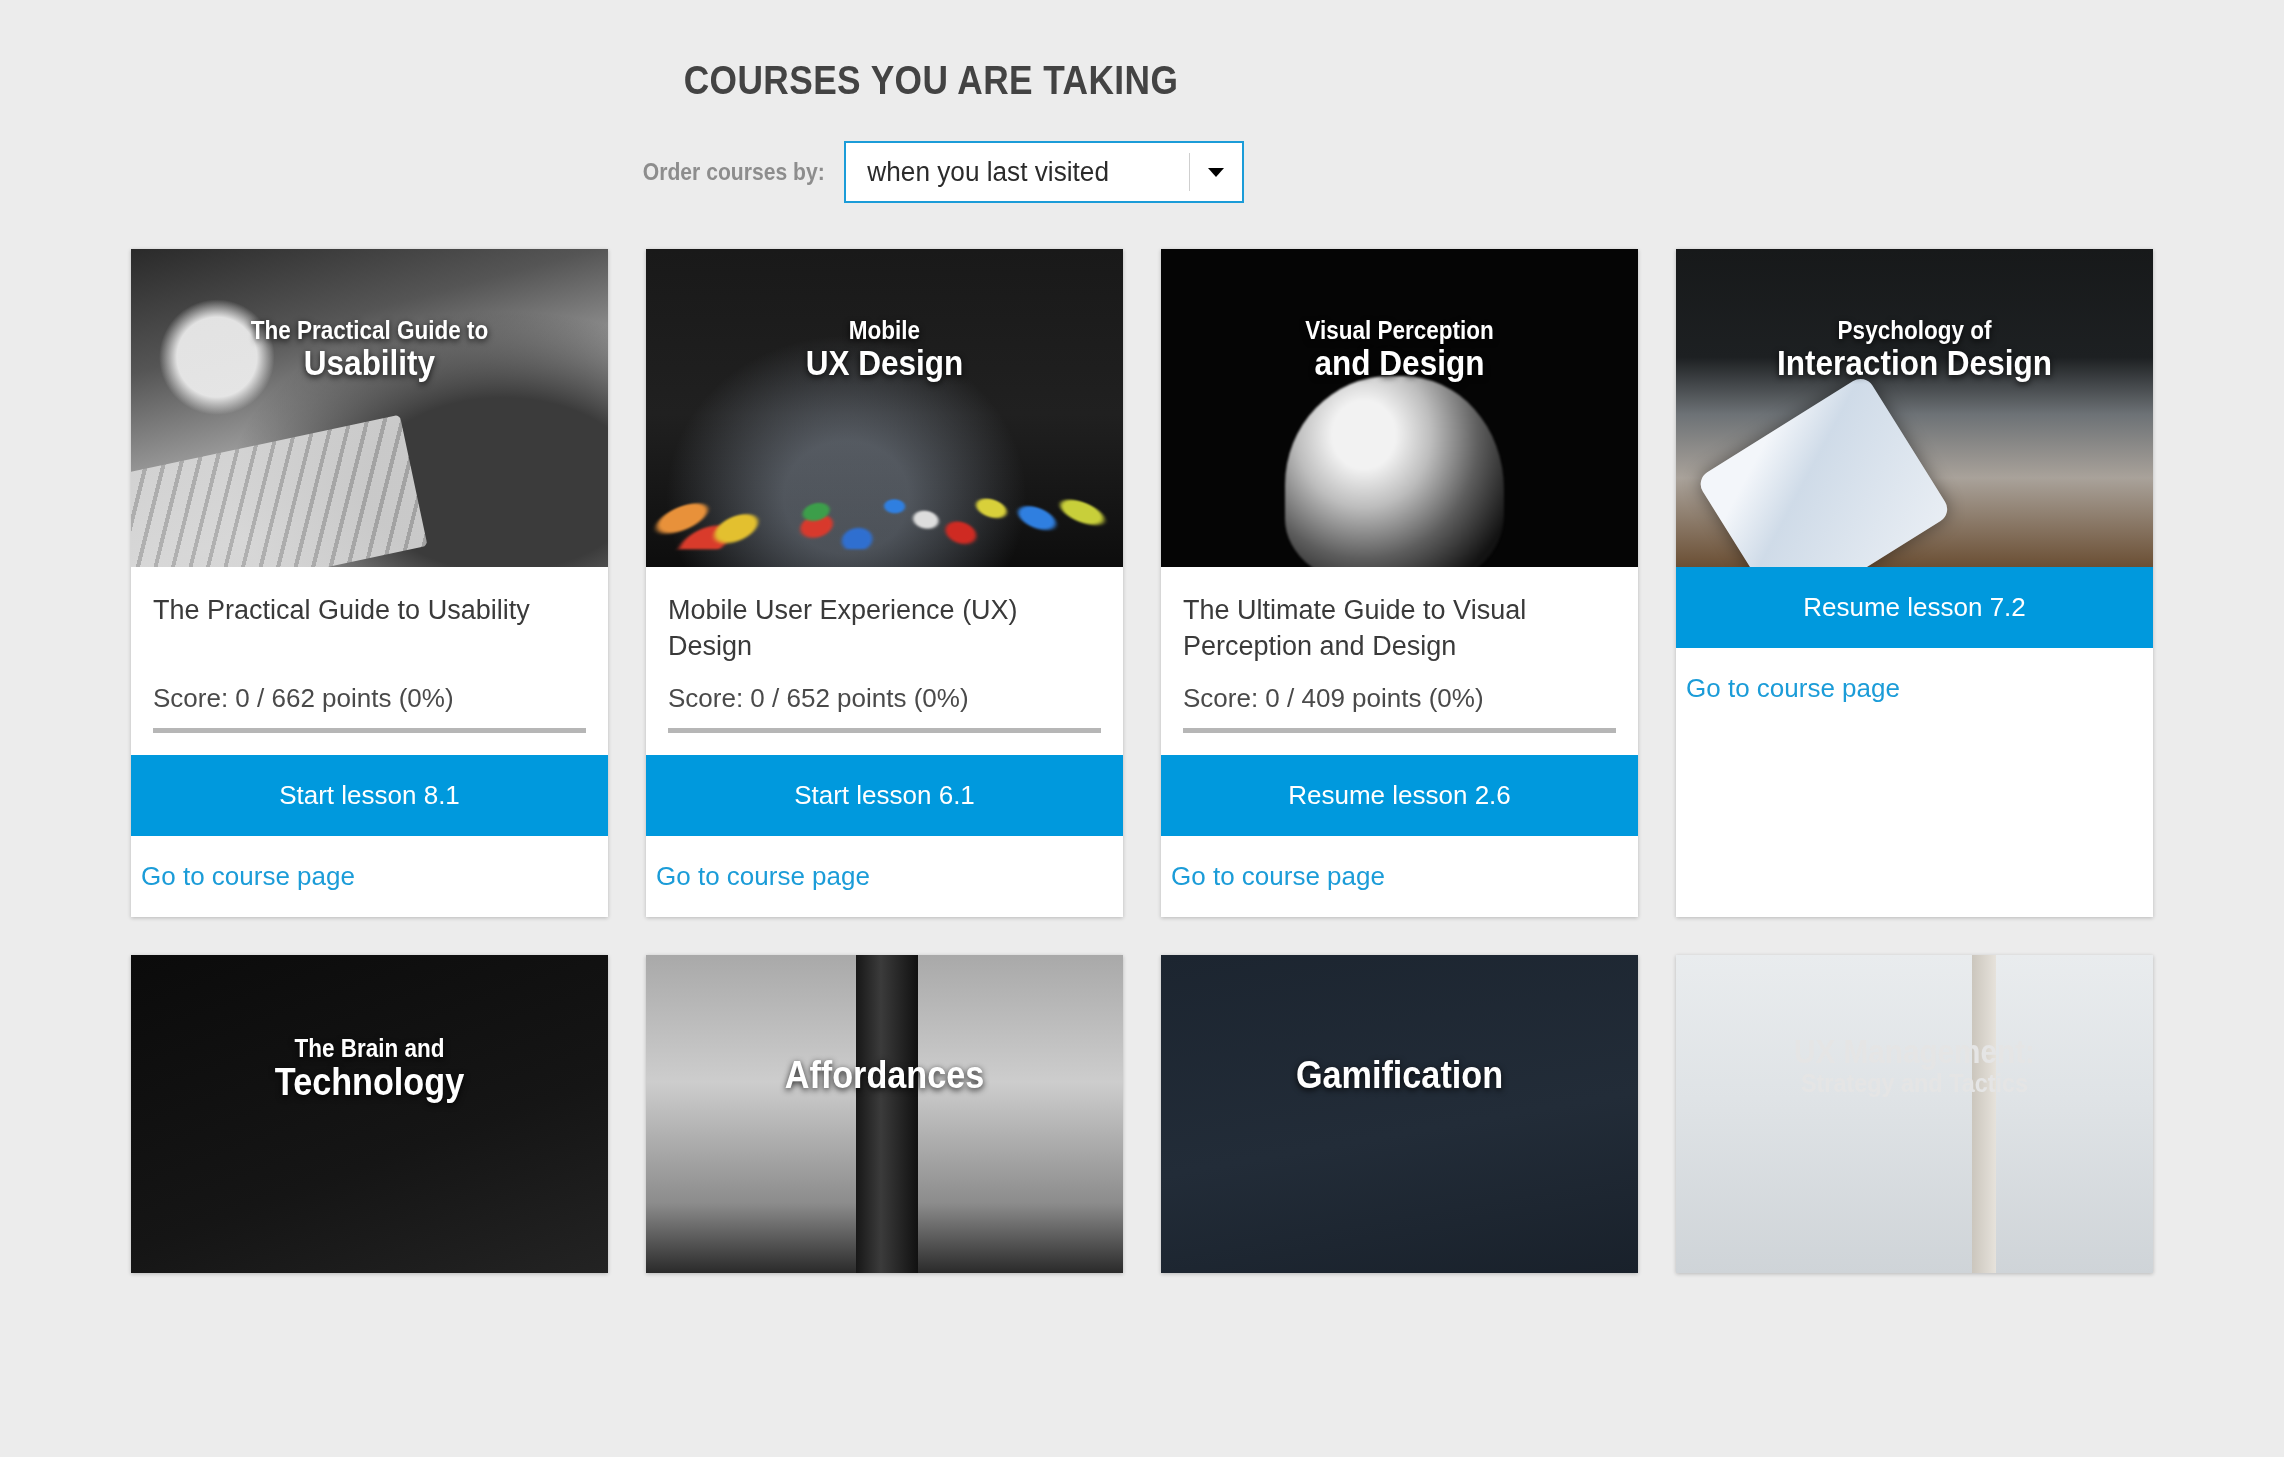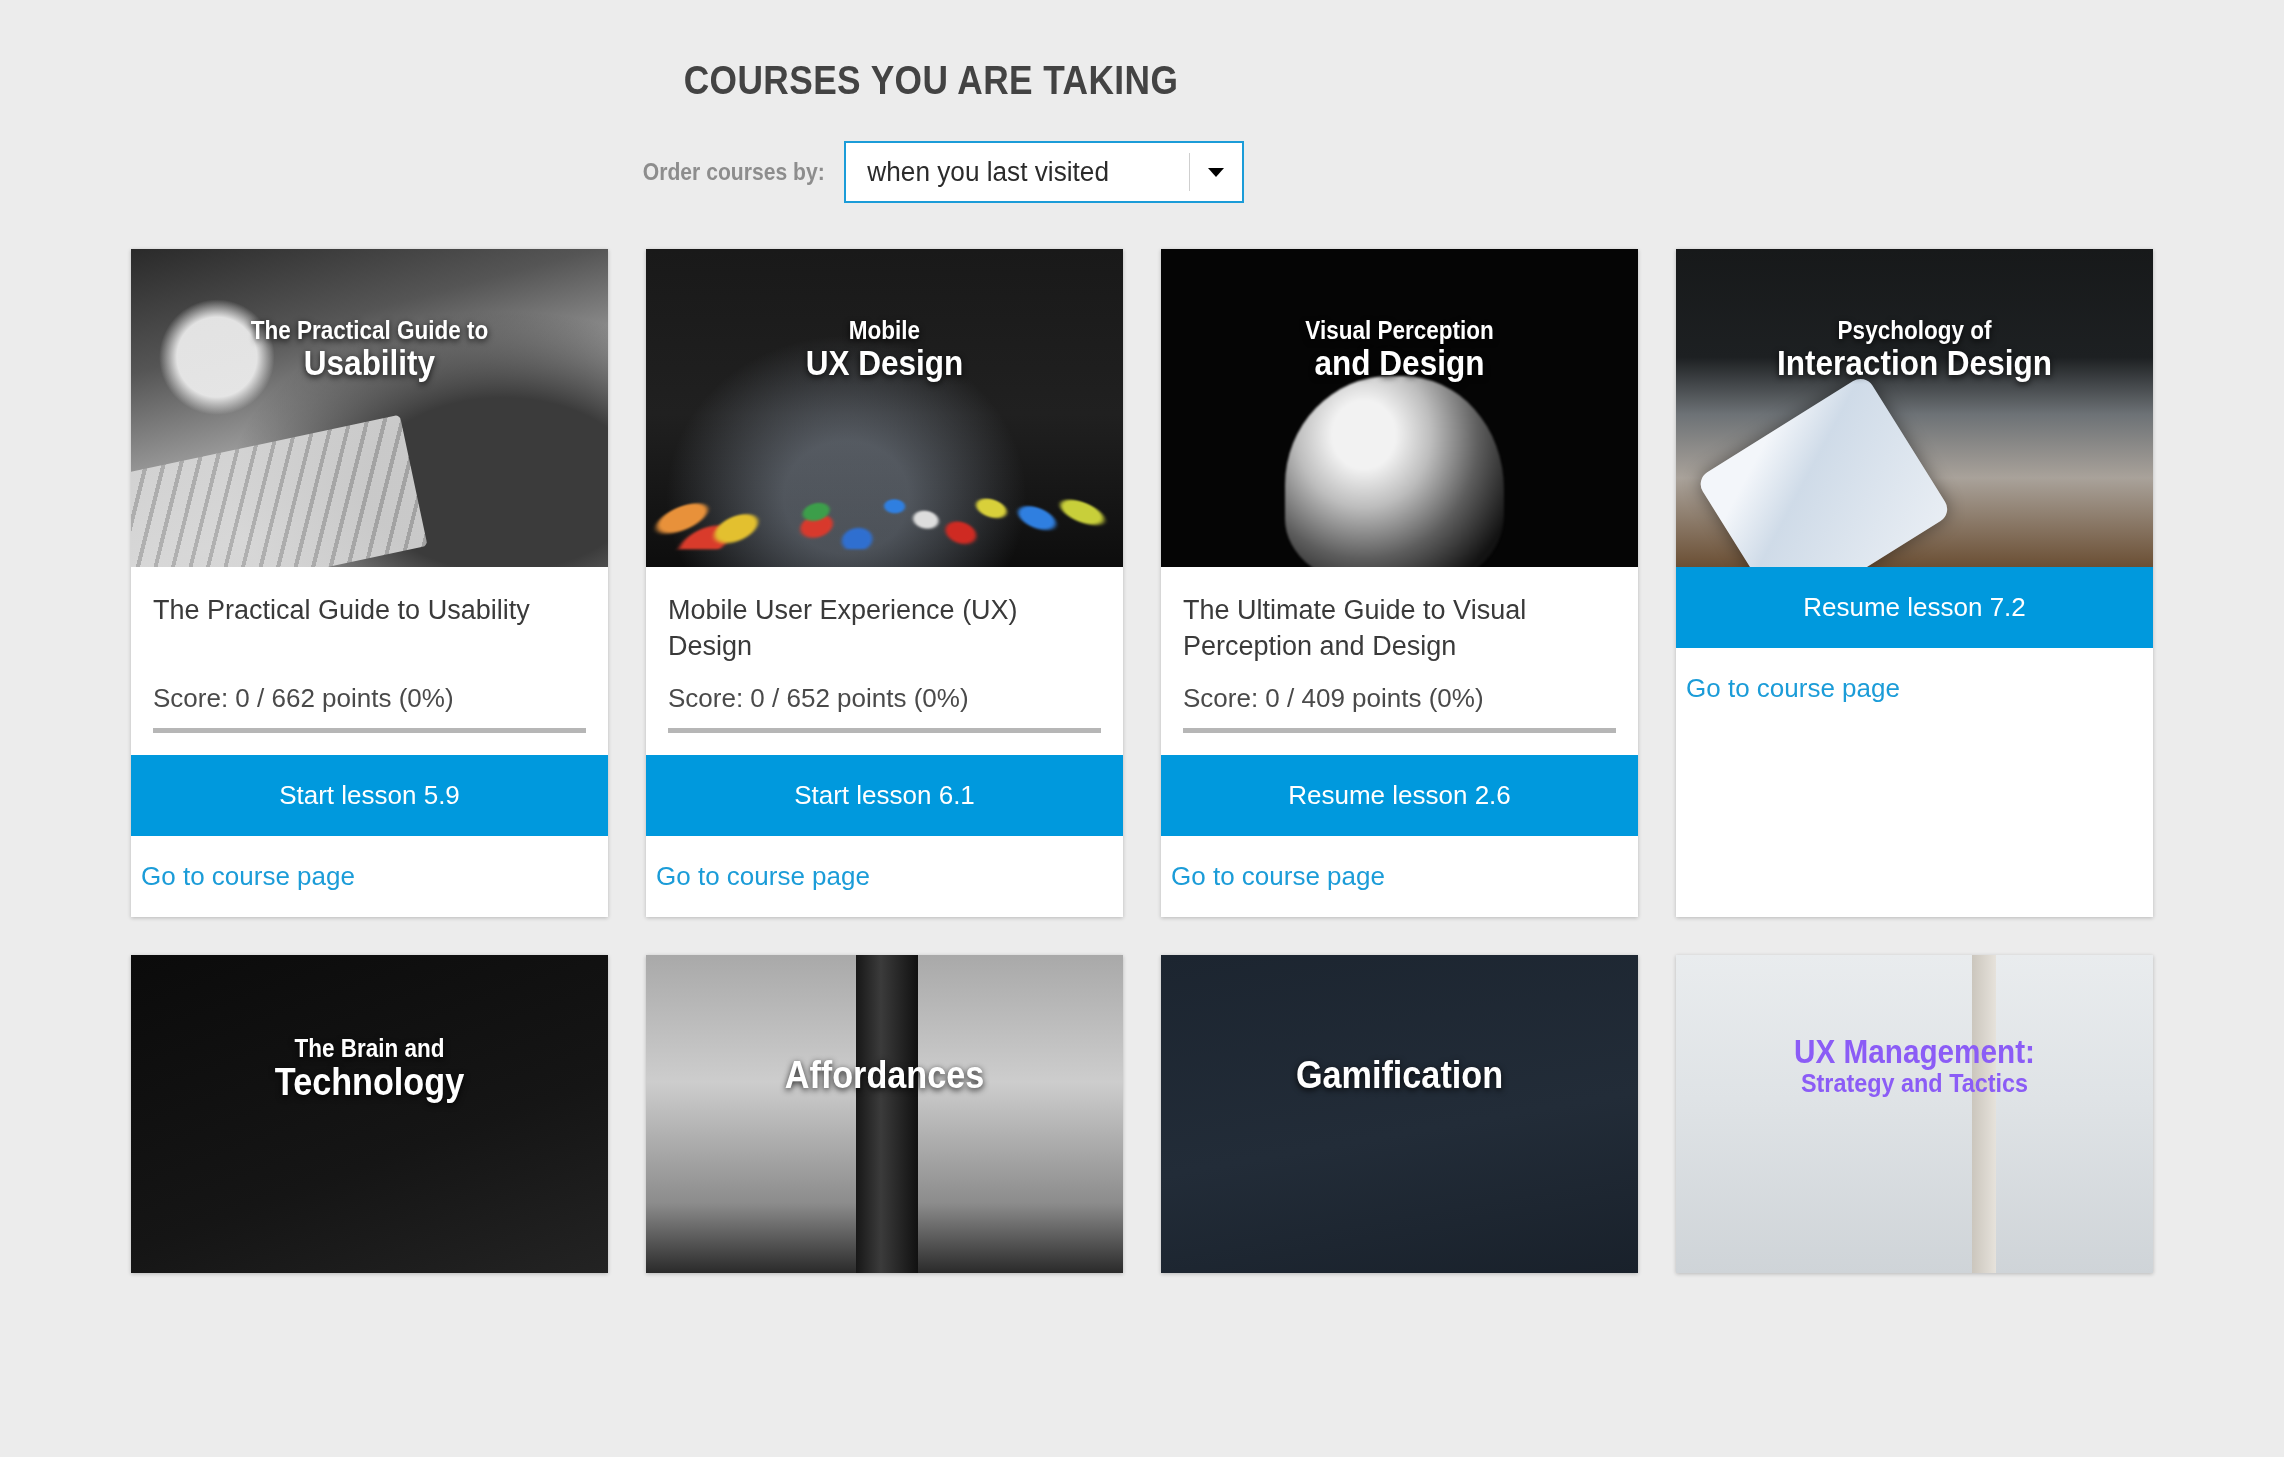--- a/index.html
+++ b/index.html
@@ -214,21 +214,21 @@
     background:
       linear-gradient(180deg, #e9ecee 0%, #dfe3e6 45%, #cfd4d8 100%);
   }
   .art-uxm::after {
     content:"";
     position:absolute;
     left:62%; top:0;
     width:5%; height:100%;
     background: linear-gradient(90deg, #cbc6bd, #e6e2db);
   }
-  .thumb-text.dark { color: #8b5cf6; text-shadow: none; }
+  .thumb-text.dark { color: #e5e5e5; text-shadow: none; }
 
   
   .card-body {
     padding: 26px 22px 0 22px;
     flex: 1;
     display: flex;
     flex-direction: column;
   }
   .course-title {
     font-size: 27px;
@@ -302,21 +302,21 @@
         </div>
         <div class="card-body">
           <div class="course-title">The Practical Guide to Usability</div>
           <div class="score-block">
             <div class="score-text">Score: 0 / 662 points (0%)</div>
             <div class="progress-track">
               <div class="progress-fill" style="width:0%"></div>
             </div>
           </div>
         </div>
-        <div class="primary-action">Start lesson 5.9</div>
+        <div class="primary-action">Start lesson 8.1</div>
         <div class="secondary-action">Go to course page</div>
       </div>
       <div class="card">
         <div class="thumb">
           <div class="thumb-art art-mobile"></div>
           <div class="thumb-text">
             <div class="thumb-line1">Mobile</div>
             <div class="thumb-line2">UX Design</div>
           </div>
         </div>

